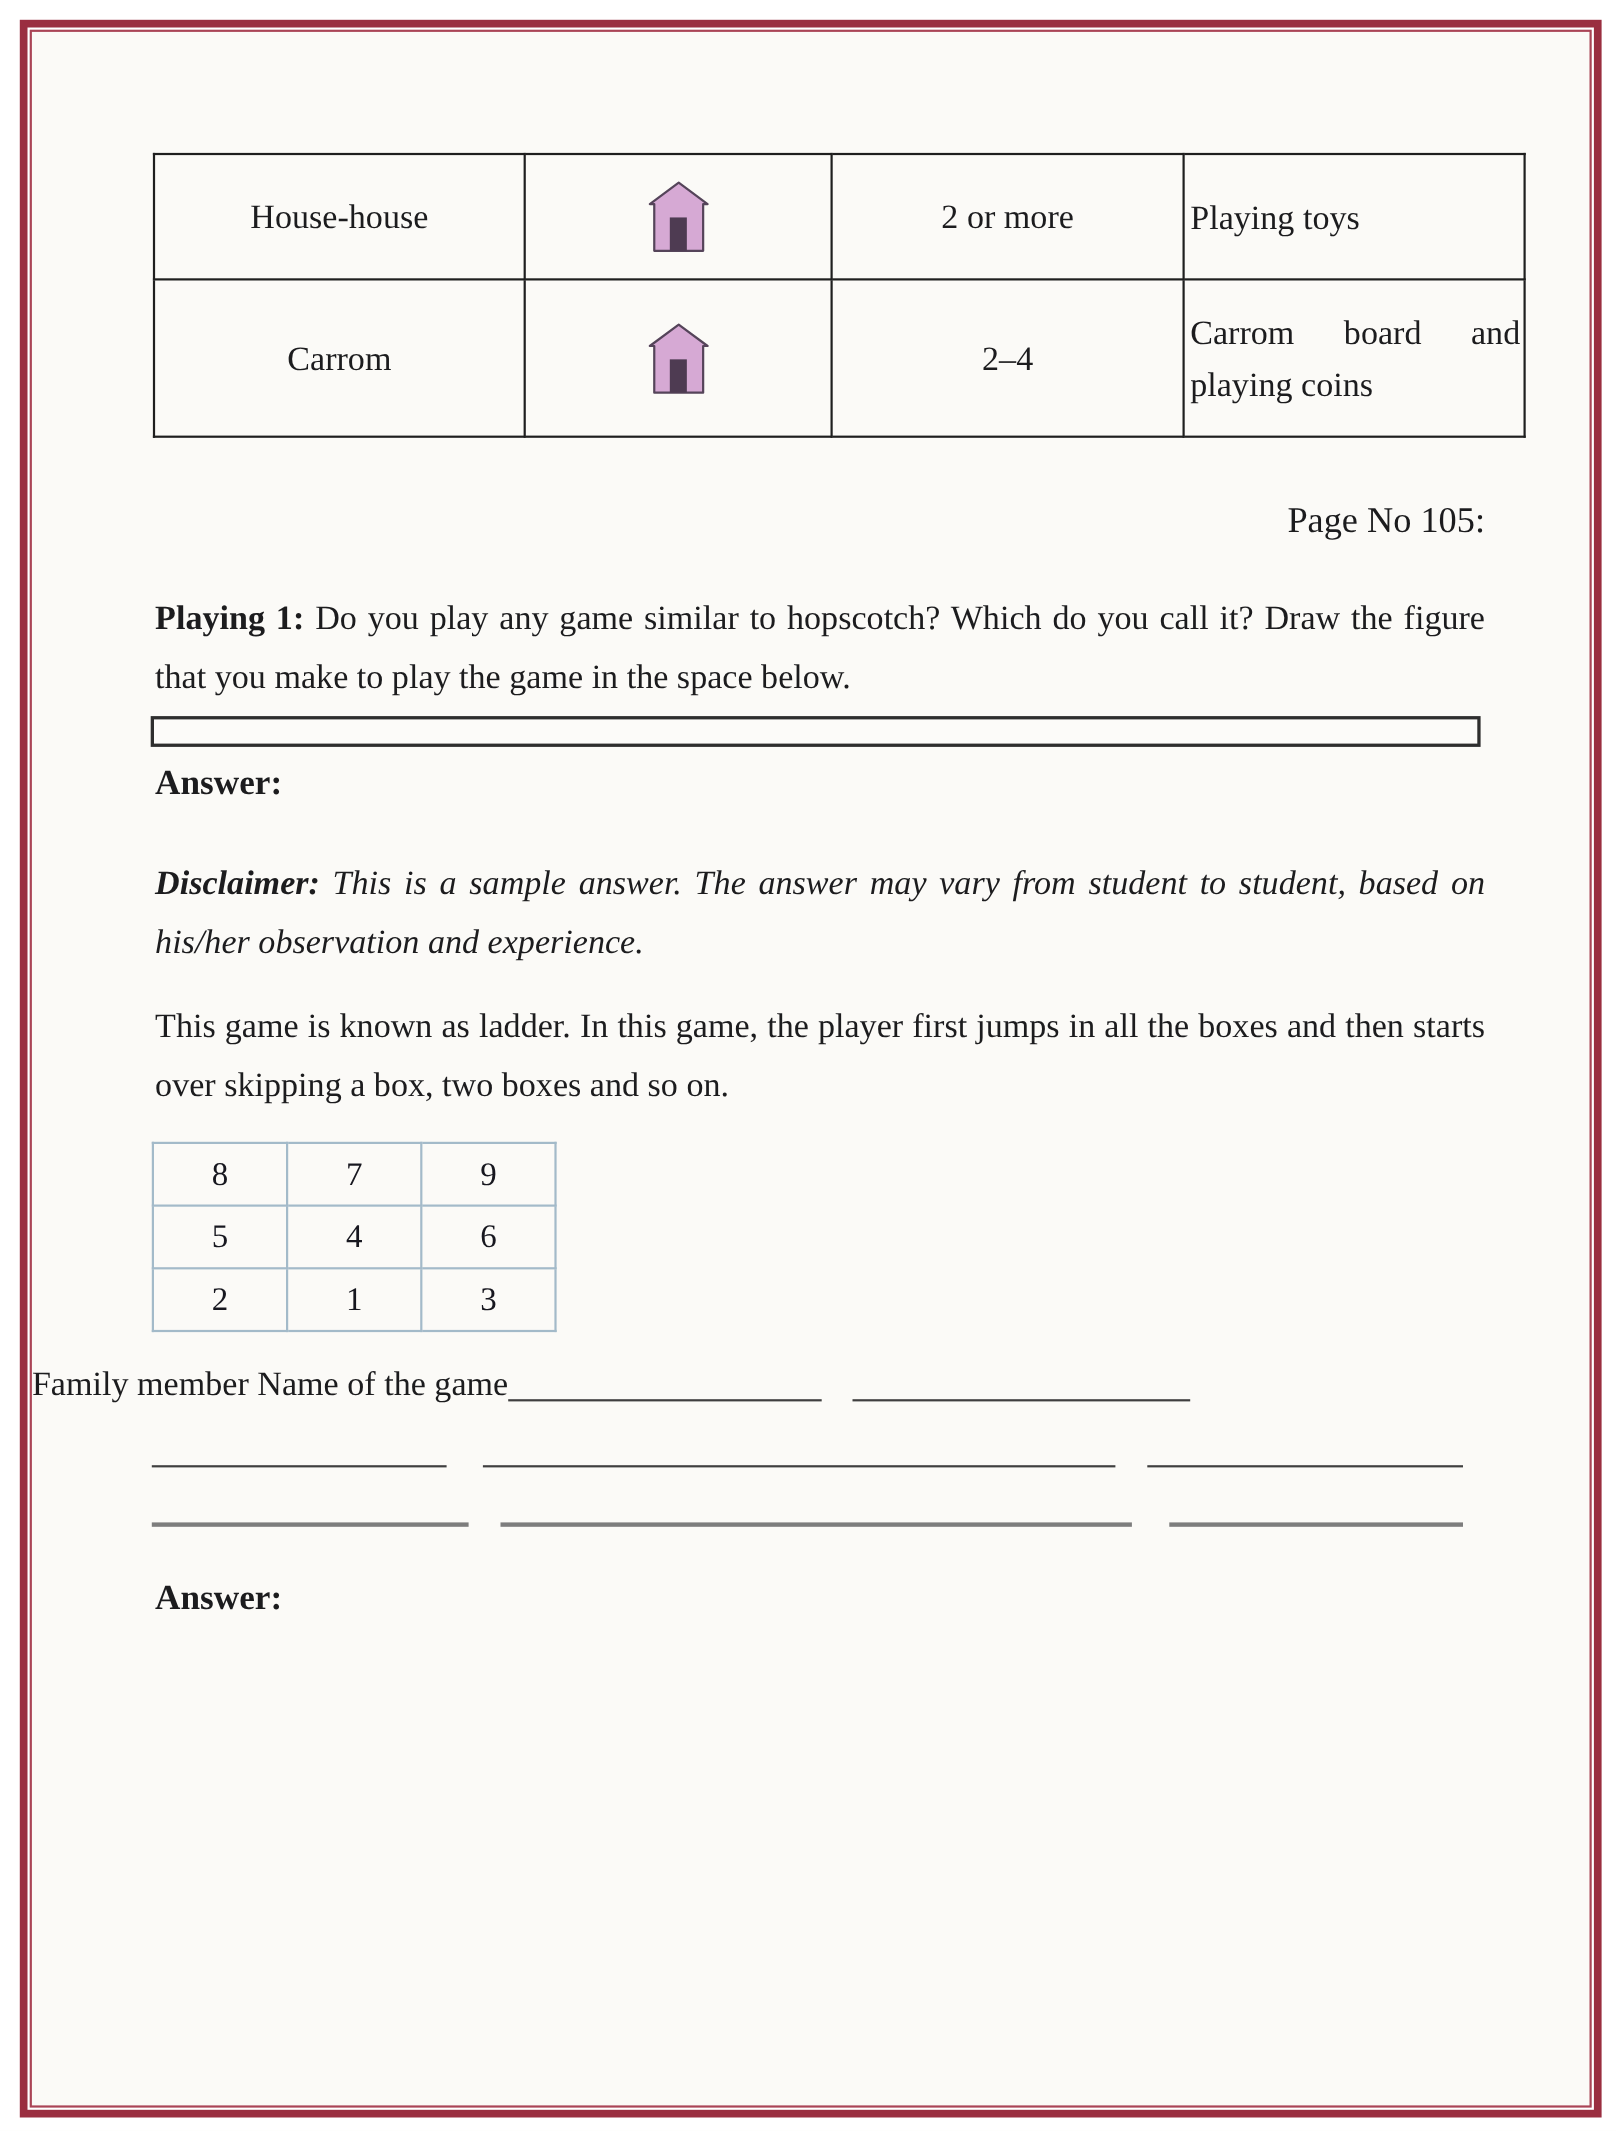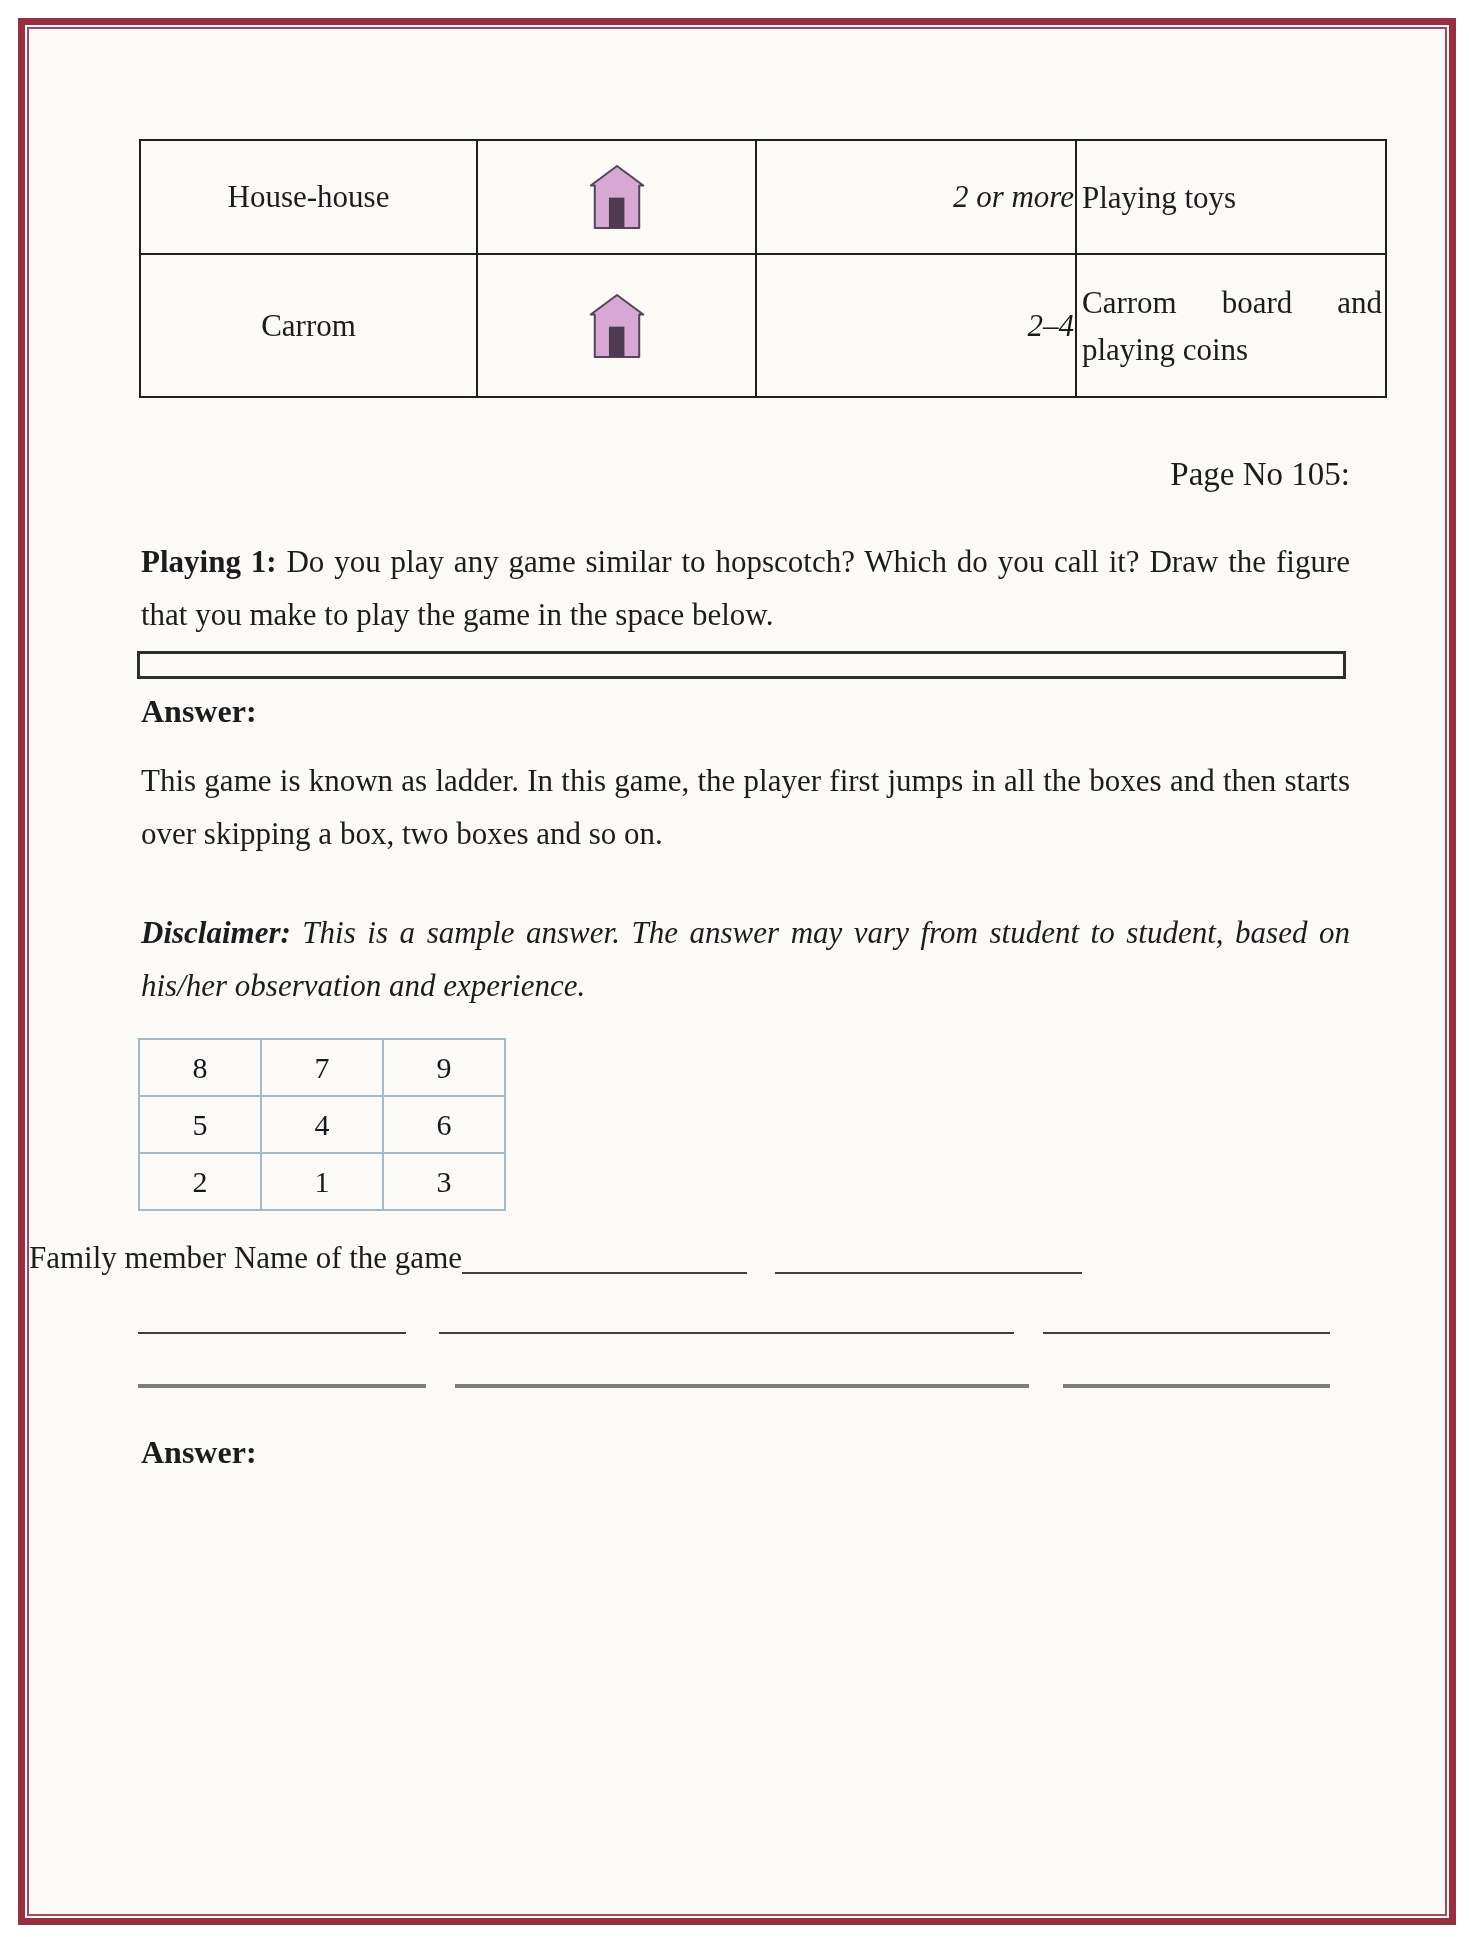--- a/index.html
+++ b/index.html
@@ -27,21 +27,21 @@
     table-layout:fixed;
     border-radius:24px;
   }
   table.games td{
     border:2px solid #1f1f1f;
     font-size:31px;
     vertical-align:middle;
   }
   td.c-game{width:333px;text-align:center;}
   td.c-icon{width:275px;text-align:center;}
-  td.c-players{width:316px;text-align:right;font-style:italic;}
+  td.c-players{width:316px;text-align:center;}
   td.c-equip{width:300px;text-align:justify;line-height:47px;padding:0 3px 0 5px;}
   tr.r1{height:114px;}
   tr.r2{height:143px;}
   tr.r3{height:136px;}
   .house-svg{display:block;margin:0 auto;}
 
   
   .page-no{
     margin-top:58px;margin-left:112px;width:1209px;
     text-align:right;font-weight:normal;font-size:33px;
@@ -138,23 +138,23 @@
       </table>
 
   <div class="page-no">Page No 105:</div>
 
   <div class="para q1"><span class="b">Playing 1:</span><span> Do you play any game similar to hopscotch? Which do you call it? Draw the figure that you make to play the game in the space below.</span></div>
 
   <div class="draw-box"></div>
 
   <div class="answer-label">Answer:</div>
 
+  <div class="para disclaimer"><span class="bi">Disclaimer:</span><span> This is a sample answer. The answer may vary from student to student, based on his/her observation and experience.</span></div>
+
   <div class="para explain">This game is known as ladder. In this game, the player first jumps in all the boxes and then starts over skipping a box, two boxes and so on.</div>
-
-  <div class="para disclaimer"><span class="bi">Disclaimer:</span><span> This is a sample answer. The answer may vary from student to student, based on his/her observation and experience.</span></div>
 
   <table class="ladder">
     <tbody>
           <tr>
       <td>8</td>
       <td>7</td>
       <td>9</td>
     </tr>
     <tr>
       <td>5</td>

